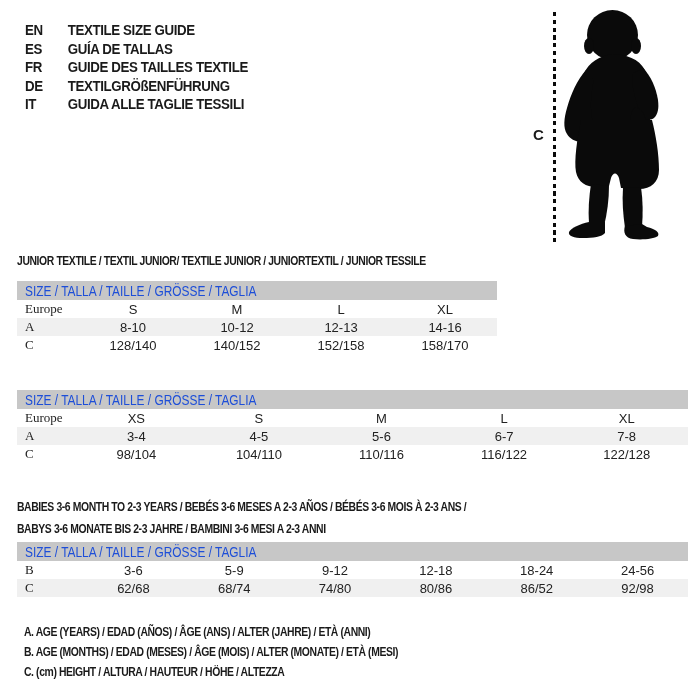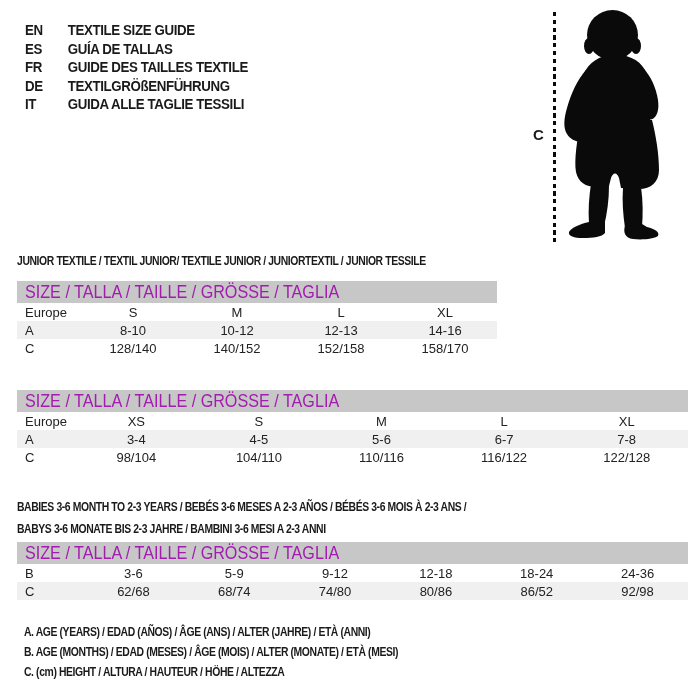--- a/index.html
+++ b/index.html
@@ -53,28 +53,28 @@
   #sec-2 .size-table { margin-top:2px; }
 
   .size-table { border-collapse:collapse; table-layout:fixed; width:100%; }
   #sec-0 col.col-label { width:64px; }
   #sec-1 col.col-label { width:58px; }
   #sec-2 col.col-label { width:66px; }
 
   .table-title {
     background:var(--table-header-bg,#c7c7c7);
     height:19px; text-align:left; padding-left:8px;
-    font-weight:normal; font-size:19px; color:#a21caf;margin-top:44px;
+    font-weight:normal; font-size:14px; color:#1d4ed8;margin-top:44px;
   }
   .table-title .condensed {
     display:inline-block; transform:scaleX(0.85); transform-origin:0 50%;
     white-space:nowrap;
   }
   .size-table td { height:18px; font-size:13px; color:#222222; text-align:center; padding:0; }
-  .size-table td.row-label { text-align:left; padding-left:8px; }
+  .size-table td.row-label { text-align:left; padding-left:8px;font-family:Liberation Serif, serif; }
   .size-table tr.shaded { background:var(--row-shade-bg,#f0f0f0); }
 
   
   .footnotes { position:absolute; left:24px; top:622px; }
   .footnote {
     font-size:13px; font-weight:bold; letter-spacing:-0.5px; line-height:20px;
     transform:scaleX(0.8); transform-origin:0 0; white-space:nowrap;
   }
 </style>
 </head>
@@ -237,21 +237,21 @@
           </tr>
         </thead>
         <tbody>
           <tr>
             <td class="row-label">B</td>
             <td class="row-value">3-6</td>
             <td class="row-value">5-9</td>
             <td class="row-value">9-12</td>
             <td class="row-value">12-18</td>
             <td class="row-value">18-24</td>
-            <td class="row-value">24-36</td>
+            <td class="row-value">24-56</td>
           </tr>
           <tr class="shaded">
             <td class="row-label">C</td>
             <td class="row-value">62/68</td>
             <td class="row-value">68/74</td>
             <td class="row-value">74/80</td>
             <td class="row-value">80/86</td>
             <td class="row-value">86/52</td>
             <td class="row-value">92/98</td>
           </tr>

